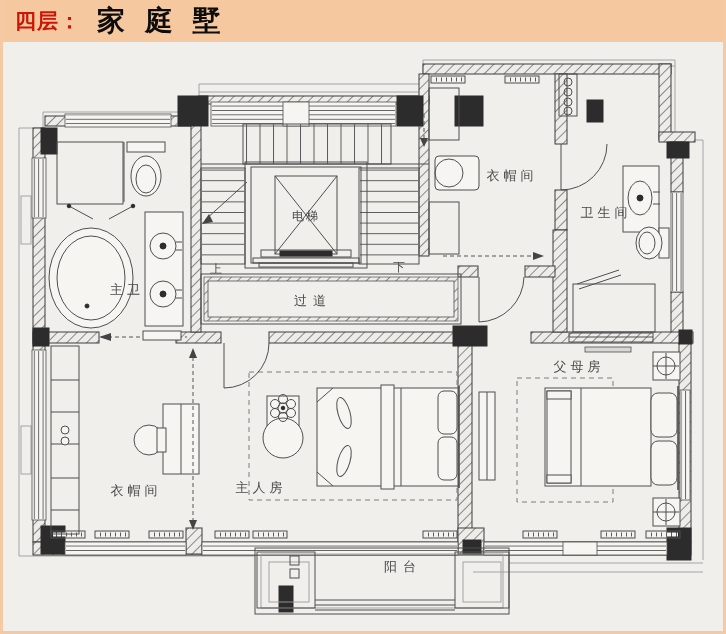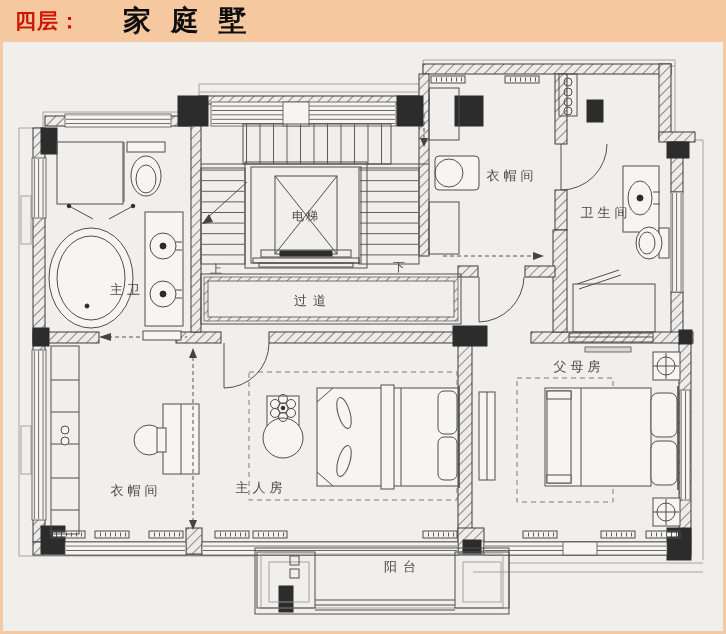--- a/index.html
+++ b/index.html
@@ -8,24 +8,24 @@
     background:var(--page-bg,#f1efeb);
     box-sizing:border-box;
     border-left:3px solid var(--frame,#f5c9a3);
     border-right:3px solid var(--frame,#f5c9a3);
     border-bottom:3px solid var(--frame,#f5c9a3);
     font-family:"Liberation Sans",sans-serif;
   }
   .header{
     position:absolute;top:0;left:0;width:100%;height:42px;z-index:2;
     background:var(--header-bg,#f6c8a0);
-    display:flex;align-items:center;padding-left:12px;box-sizing:border-box;gap:40px;
+    display:flex;align-items:center;padding-left:12px;box-sizing:border-box;
   }
   .header .floor{color:var(--accent-red,#cc1504);font-size:21px;font-weight:bold;letter-spacing:1px;}
-  .header .title{color:#0d0d0d;font-size:28px;font-weight:bold;letter-spacing:6px;margin-left:2px;}
+  .header .title{color:#0d0d0d;font-size:28px;font-weight:bold;letter-spacing:6px;margin-left:16px;}
   .header .subtitle{color:var(--subtitle-red,#8e2016);font-size:15px;font-weight:bold;margin-left:34px;letter-spacing:1px;}
   svg{position:absolute;top:0;left:0;z-index:1;}
   .wall{fill:url(#hatch);stroke:#3d3d3d;stroke-width:1;}
   .col{fill:#2c2c2c;stroke:#2c2c2c;}
   .ln{stroke:#4f4f4f;fill:none;stroke-width:1;}
   .ln2{stroke:#4f4f4f;fill:none;stroke-width:1.6;}
   .thin{stroke:#9c9c9c;fill:none;stroke-width:0.9;}
   .furn{fill:#f6f5f1;stroke:#4f4f4f;stroke-width:1;}
   .nofill{fill:none;stroke:#4f4f4f;stroke-width:1;}
   .dash{stroke:#555;stroke-dasharray:4 3;fill:none;stroke-width:1;}

